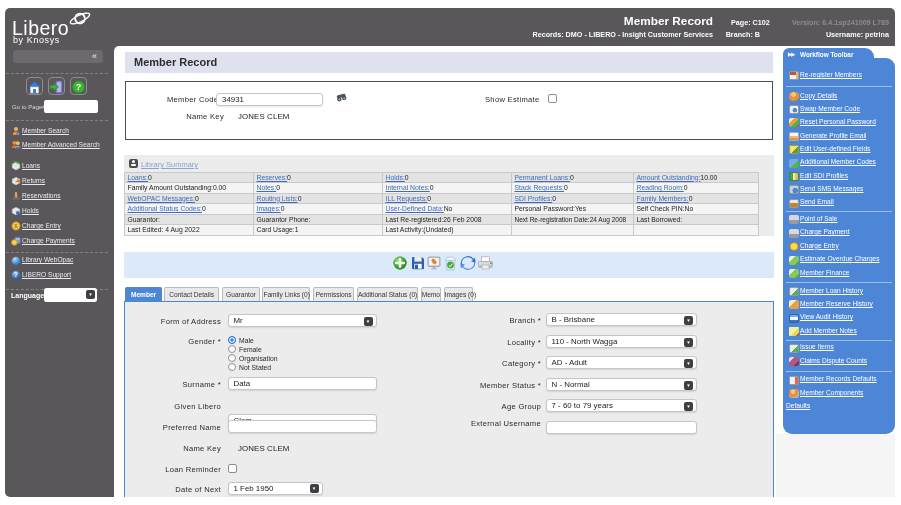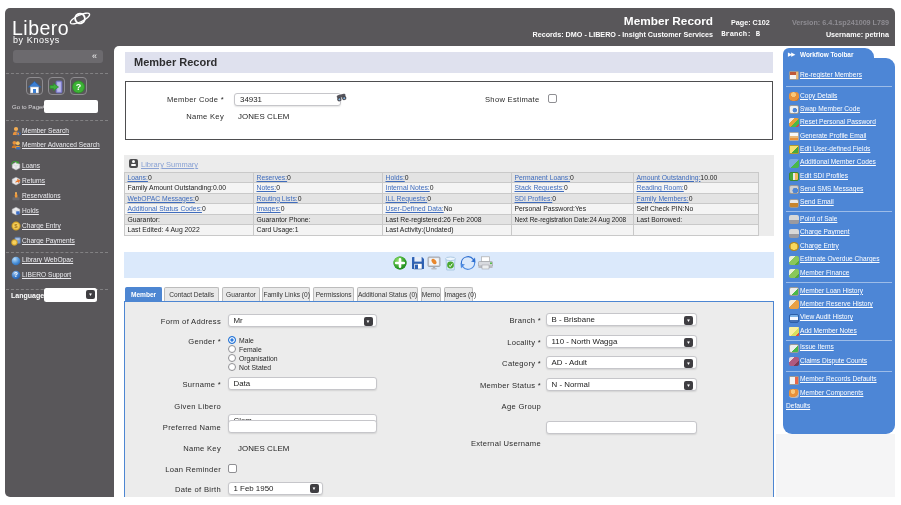--- a/index.html
+++ b/index.html
@@ -8,21 +8,21 @@
 #app{left:5px;top:8px;width:890px;height:489px;background:#59575a;border-radius:5px;}
 #content{left:114px;top:46px;width:781px;height:451px;background:#fff;border-top-left-radius:5px;}
 
 #logo{left:12px;top:17px;color:#fff;font-size:19.5px;letter-spacing:0.5px;}
 #logosub{left:13px;top:35px;color:#fff;font-size:9px;letter-spacing:0.6px;}
 #hTitle{top:14px;right:188px;color:#fff;font-size:11.8px;font-weight:bold;}
 .hsm{font-size:7.2px;font-weight:bold;color:#fdfdfd;}
 #hPage{top:18px;left:731px;}
 #hVer{top:18px;right:12px;color:#8e8c92;font-weight:bold;}
 #hDb{top:30px;right:188px;}
-#hBranch{top:30px;right:141px;font-family:Liberation Mono, monospace;}
+#hBranch{top:30px;right:141px;}
 #hUser{top:30px;right:12px;}
 
 #collapse{left:13px;top:50px;width:90px;height:13px;background:#6c6a6e;border-radius:3px;color:#f0f0f0;font-size:9px;text-align:right;line-height:13px;padding-right:6px;}
 .dash{height:0;border-top:1px dashed rgba(255,255,255,0.25);left:6px;width:102px;}
 .sqbtn{width:17px;height:18px;border:1px solid #8e8c90;border-radius:4px;top:77px;}
 #goto-l{left:12px;top:104px;color:#d8d6da;font-size:6px;}
 #goto-i{left:44px;top:100px;width:54px;height:13px;background:#fff;border-radius:2px;}
 .snav{color:#eaeaee;font-size:6.6px;text-decoration:underline;white-space:nowrap;}
 #lang-l{left:11px;top:291.5px;color:#fff;font-size:7px;font-weight:bold;}
 #lang-i{left:44px;top:287.5px;width:53px;height:14px;background:#fff;border-radius:2.5px;}
@@ -181,21 +181,21 @@
 <div class="ab snav" style="left:22px;top:271.0px">LIBERO Support</div>
 <div class="ab dash" style="top:251.5px"></div>
 <div class="ab dash" style="top:288.5px"></div>
 <div id="lang-l" class="ab">Language</div>
 <div id="lang-i" class="ab">
       <span class="selbtn">▼</span>
     </div>
 <div id="titlebar" class="ab">Member Record</div>
 <div id="mcbox" class="ab"></div>
 <div class="ab flbl" style="left:104px;top:94.5px;width:120px">Member Code *</div>
-<div class="ab inp" style="left:234px;top:92.5px;width:107px;height:13px;line-height:12px">34931</div>
+<div class="ab inp" style="left:216px;top:92.5px;width:107px;height:13px;line-height:12px">34931</div>
 <svg class="ab" style="left:336px;top:92.5px" width="11" height="9" viewBox="0 0 11 9">
  <g transform="rotate(-14 5.5 4.5)">
         <rect x="1" y="1.4" width="9" height="3" rx="1.5" fill="#56555c"></rect>
  <circle cx="3" cy="5.6" r="2.2" fill="#4a4950"></circle>
         <circle cx="8" cy="5.6" r="2.2" fill="#4a4950"></circle>
  <circle cx="3" cy="5.8" r="1" fill="#85b8e0"></circle>
         <circle cx="8" cy="5.8" r="1" fill="#85b8e0"></circle>
       </g>
     </svg>
 <div class="ab flbl" style="left:104px;top:111.5px;width:120px">Name Key</div>
@@ -329,32 +329,33 @@
 <div class="ab flbl" style="left:100px;top:380px;width:121px">Surname *</div>
 <div class="ab inp" style="left:227.5px;top:377.3px;width:149px;height:13px;line-height:12px">Data</div>
 <div class="ab flbl" style="left:100px;top:401.5px;width:121px">Given Libero</div>
 <div class="ab inp" style="left:227.5px;top:414px;width:149px;height:13px;line-height:12px">Clem</div>
 <div class="ab flbl" style="left:100px;top:423px;width:121px">Preferred Name</div>
 <div class="ab inp" style="left:227.5px;top:420.3px;width:149px;height:13px;line-height:12px"></div>
 <div class="ab flbl" style="left:100px;top:444px;width:121px">Name Key</div>
 <div class="ab val" style="left:238px;top:444px">JONES CLEM</div>
 <div class="ab flbl" style="left:100px;top:464.5px;width:121px">Loan Reminder</div>
 <div class="ab cb" style="left:228px;top:463.5px"></div>
-<div class="ab flbl" style="left:100px;top:485px;width:121px">Date of Birth</div>
+<div class="ab flbl" style="left:100px;top:485px;width:121px">Date of Next</div>
 <div class="ab inp" style="left:227.5px;top:481.5px;width:95px;height:13px;line-height:12px">1 Feb 1950<span class="selbtn" style="top:1.8px;right:3px">▼</span></div>
 <div class="ab flbl" style="left:420px;top:316.3px;width:121px">Branch *</div>
 <div class="ab inp" style="left:545.5px;top:313.3px;width:151.5px;height:13px;line-height:12px">B - Brisbane<span class="selbtn" style="top:1.8px;right:3px">▼</span></div>
 <div class="ab flbl" style="left:420px;top:337.8px;width:121px">Locality *</div>
 <div class="ab inp" style="left:545.5px;top:334.8px;width:151.5px;height:13px;line-height:12px">110 - North Wagga<span class="selbtn" style="top:1.8px;right:3px">▼</span></div>
 <div class="ab flbl" style="left:420px;top:359.3px;width:121px">Category *</div>
 <div class="ab inp" style="left:545.5px;top:356.3px;width:151.5px;height:13px;line-height:12px">AD - Adult<span class="selbtn" style="top:1.8px;right:3px">▼</span></div>
 <div class="ab flbl" style="left:420px;top:380.8px;width:121px">Member Status *</div>
 <div class="ab inp" style="left:545.5px;top:377.8px;width:151.5px;height:13px;line-height:12px">N - Normal<span class="selbtn" style="top:1.8px;right:3px">▼</span></div>
 <div class="ab flbl" style="left:420px;top:402.3px;width:121px">Age Group</div>
-<div class="ab flbl" style="left:420px;top:439px;width:121px">External Username</div>
+<div class="ab inp" style="left:545.5px;top:399.3px;width:151.5px;height:13px;line-height:12px">7 - 60 to 79 years<span class="selbtn" style="top:1.8px;right:3px">▼</span></div>
+<div class="ab flbl" style="left:420px;top:419px;width:121px">External Username</div>
 <div class="ab inp" style="left:545.5px;top:420.8px;width:151.5px;height:13px;line-height:12px"></div>
 <div id="wftab" class="ab"></div>
 <div id="wfbody" class="ab"></div>
 <div id="wfarr" class="ab">▶▶</div>
 <div id="wfhdr" class="ab">Workflow Toolbar</div>
 <s class="ab wic" style="top:71.0px;background:linear-gradient(180deg,#c05838 0 40%,#f5f5f5 40%);border:0.5px solid #999;border-radius:1px;box-shadow:inset -2px 0 0 #e8b97a;"></s>
 <div class="ab wnav" style="left:800px;top:70.9px">Re-register Members</div>
 <s class="ab wic" style="top:91.7px;background:radial-gradient(circle at 45% 30%,#f9c77a 0 2.2px,#e8913a 2.7px 70%,#c87830 75%);border-radius:3.5px;"></s>
 <div class="ab wnav" style="left:800px;top:91.6px">Copy Details</div>
 <s class="ab wic" style="top:105.1px;background:radial-gradient(circle at 60% 60%,#4d86d6 0 2px,#f0f0f0 2.5px);border-radius:2px;border:0.5px solid #999;"></s>

